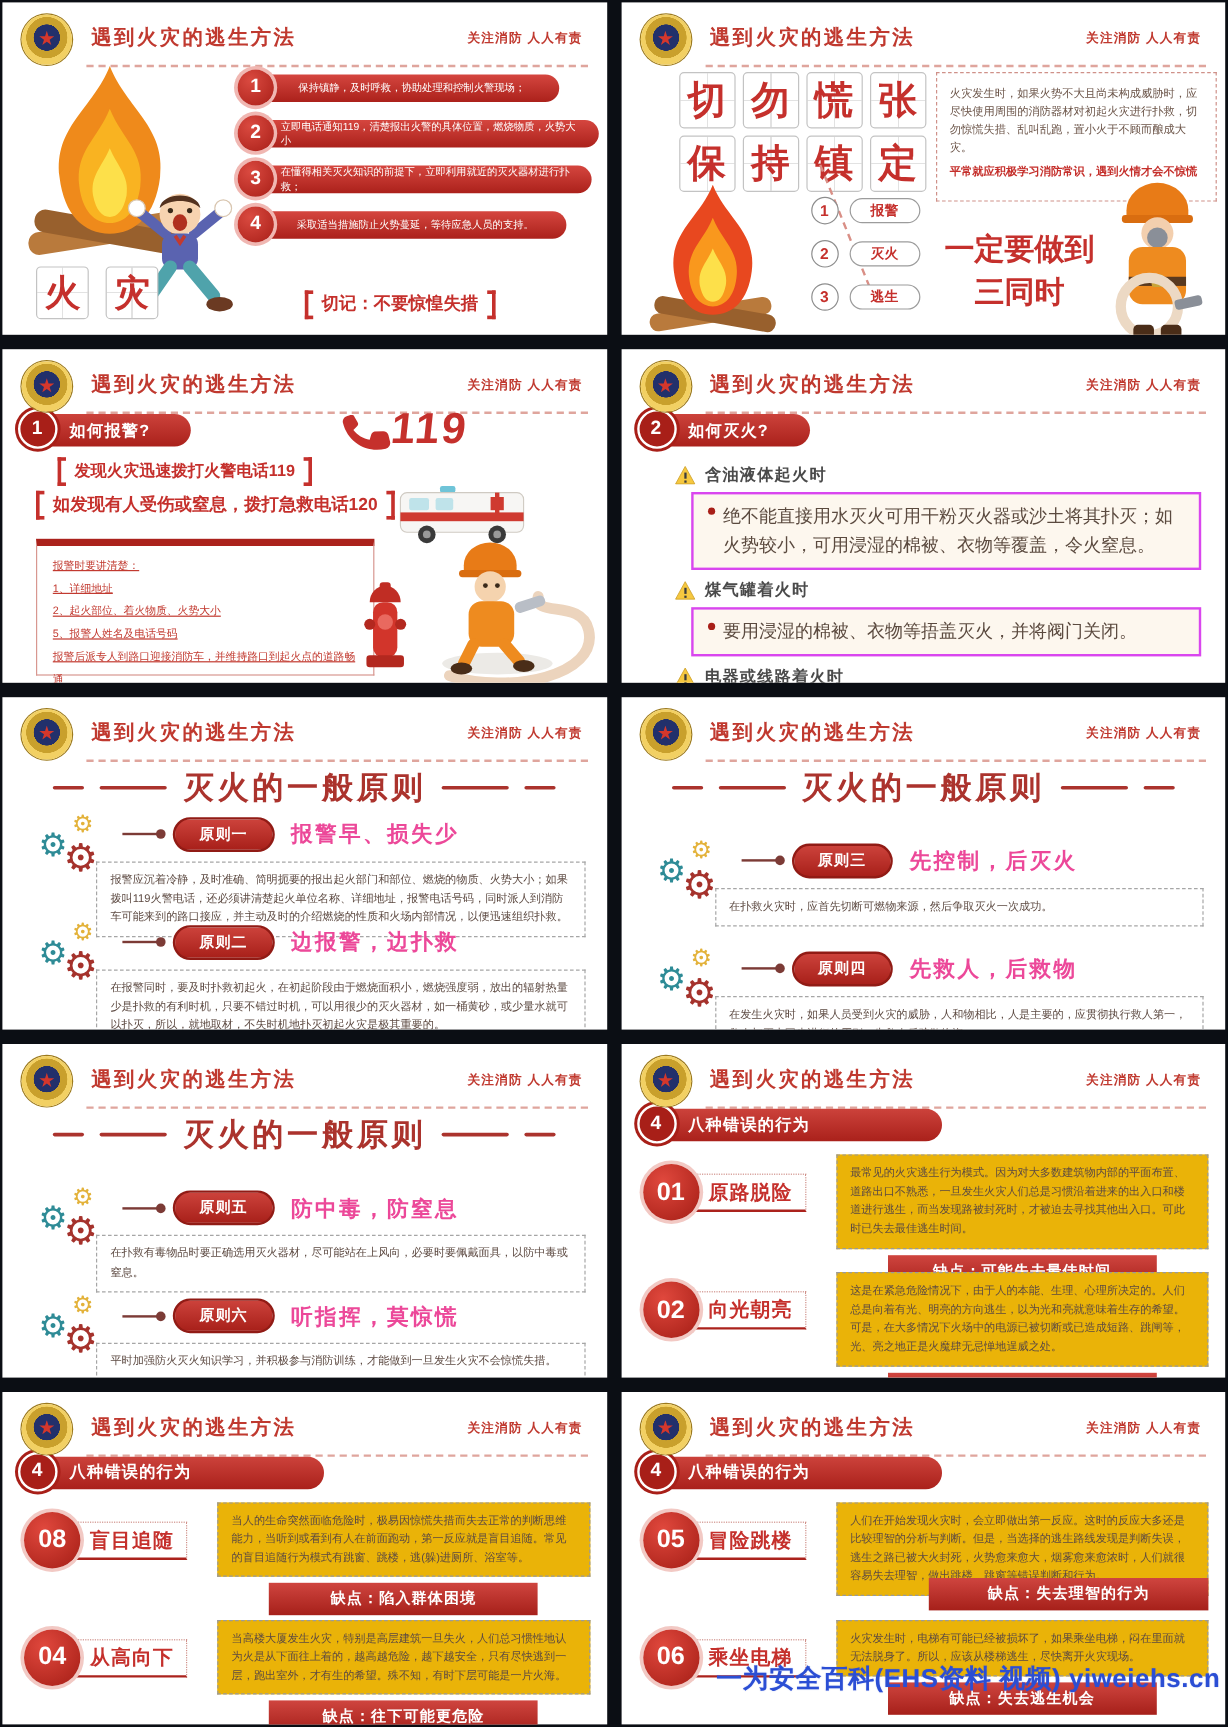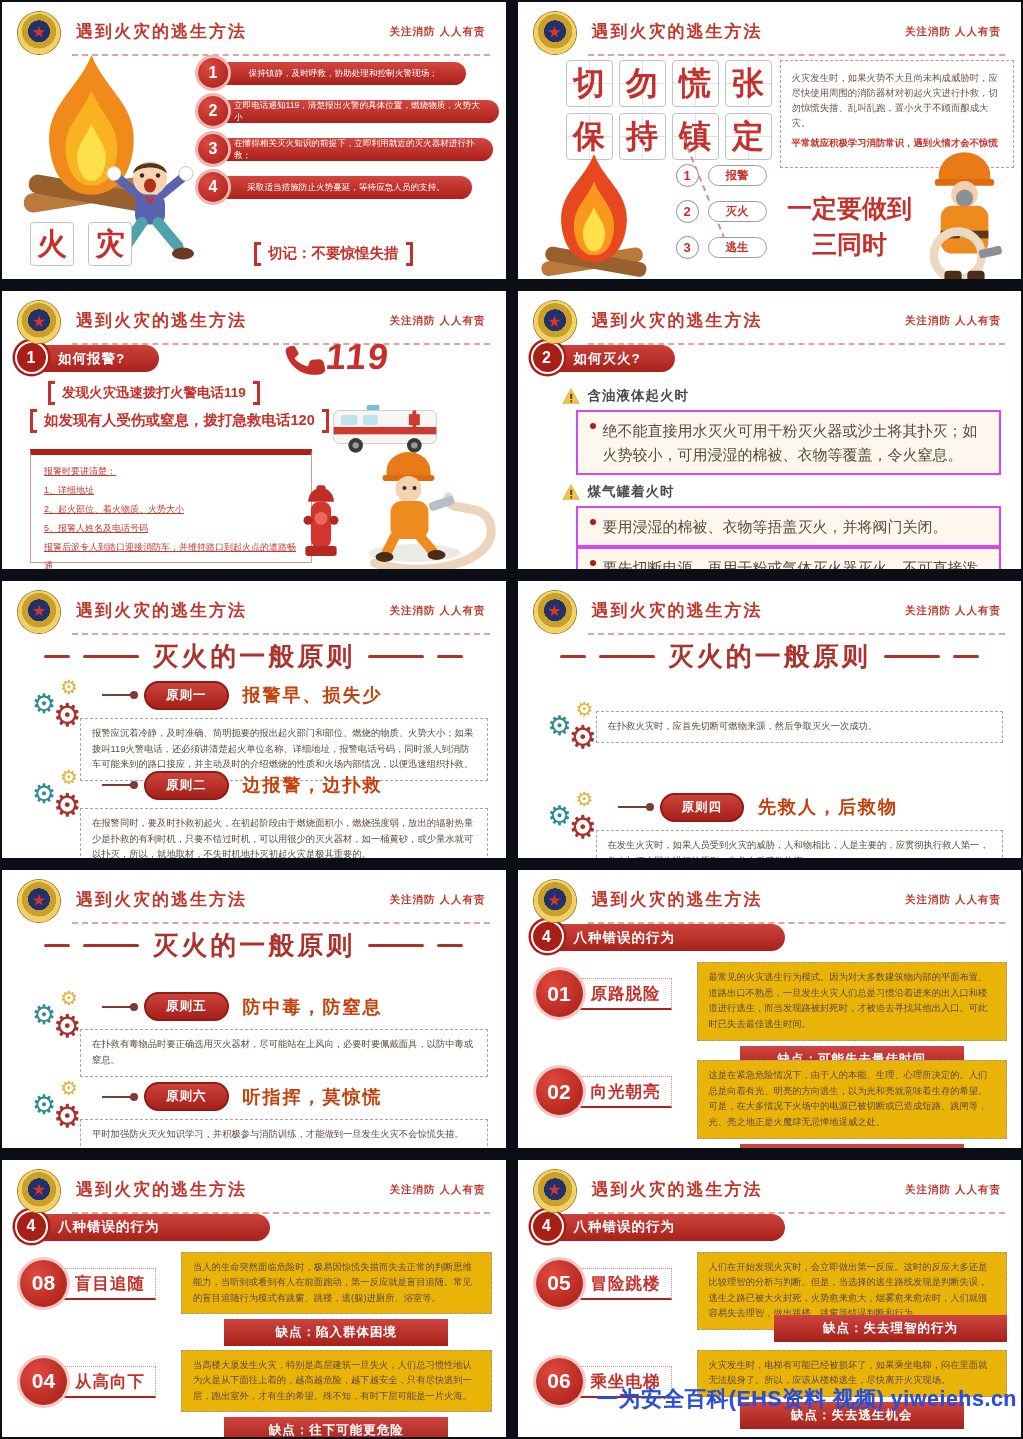--- a/index.html
+++ b/index.html
@@ -92,21 +92,21 @@
   .gears{position:absolute;left:30px;top:-4px;width:64px;height:64px;}
   .gears span{position:absolute;line-height:1;}
   .g1{left:0;top:14px;font-size:27px;color:#2e8b96;}
   .g2{left:28px;top:0;font-size:20px;color:#e3b23a;}
   .g3{left:21px;top:22px;font-size:32px;color:#a5322c;}
   .p-head{margin-left:100px;display:flex;align-items:center;}
   .p-line{width:30px;border-top:2px solid #7c3b36;}
   .p-dot{width:8px;height:8px;border-radius:50%;background:#7c3b36;margin-right:6px;margin-left:-2px;}
   .p-badge{background:linear-gradient(#cc423b,#a8201a);border:2px solid #911b15;color:#fff;font-weight:700;font-size:12.5px;
         border-radius:15px;padding:4px 20px;letter-spacing:1px;}
-  .p-name{color:#c2410c;font-weight:800;font-size:18px;margin-left:14px;letter-spacing:2px;}
+  .p-name{color:#ec4899;font-weight:800;font-size:18px;margin-left:14px;letter-spacing:2px;}
   .p-box{margin:8px 18px 0 78px;border:1.5px dashed #a6a6a6;padding:7px 11px;font-size:9.3px;line-height:1.7;color:#5d4a42;}
 
   
   .err-item{position:absolute;left:14px;right:14px;}
   .e1{top:92px;} .e2{top:190px;}
   .err-num{position:absolute;left:4px;top:8px;width:47px;height:47px;border-radius:50%;z-index:2;
         background:radial-gradient(circle at 35% 30%,#e0483d,#a41d15);color:#fff;font-weight:800;font-size:21px;
         display:flex;align-items:center;justify-content:center;box-shadow:0 0 0 3px #f2c9c4;}
   .err-name{position:absolute;left:42px;top:16px;background:#fff;border:1px dotted #cf9089;border-bottom:2.5px solid #ab221c;
         padding:4px 10px 3px 16px;color:#c5302c;font-weight:800;font-size:16.5px;letter-spacing:1px;white-space:nowrap;}
@@ -355,20 +355,28 @@
           <path d="M12 1 L23 21 L1 21 Z" fill="#f6c83f" stroke="#cfa22b"></path>
             <rect x="11" y="8" width="2.6" height="7" fill="#3c3c3c"></rect>
             <rect x="11" y="17" width="2.6" height="2.6" fill="#3c3c3c"></rect>
         </svg>
         <span class="s4-title">煤气罐着火时</span>
       </div>
       <div class="s4-box">
         <span class="dot"></span>
         <span>要用浸湿的棉被、衣物等捂盖灭火，并将阀门关闭。</span>
       </div>
+      <div class="s4-head">
+        <svg width="18" height="16" viewBox="0 0 24 22">
+          <path d="M12 1 L23 21 L1 21 Z" fill="#f6c83f" stroke="#cfa22b"></path>
+            <rect x="11" y="8" width="2.6" height="7" fill="#3c3c3c"></rect>
+            <rect x="11" y="17" width="2.6" height="2.6" fill="#3c3c3c"></rect>
+        </svg>
+        <span class="s4-title">电器或线路着火时</span>
+      </div>
       <div class="s4-box">
         <span class="dot"></span>
         <span>要先切断电源，再用干粉或气体灭火器灭火，不可直接泼水灭火，以防触电或电器爆炸伤人。</span>
       </div>
     </div>
   </section>
 
   <section class="slide">
     <div class="emblem"></div>
     <div class="sl-title">遇到火灾的逃生方法</div>
@@ -422,20 +430,26 @@
       <span class="p-title-text">灭火的一般原则</span>
       <span class="seg g"></span>
         <span class="seg s"></span>
     </div>
     <div class="principle pr1b">
       <div class="gears">
           <span class="g1">⚙</span>
           <span class="g2">⚙</span>
           <span class="g3">⚙</span>
         </div>
+      <div class="p-head">
+        <span class="p-line"></span>
+          <span class="p-dot"></span>
+        <span class="p-badge">原则三</span>
+        <span class="p-name">先控制，后灭火</span>
+      </div>
       <div class="p-box">在扑救火灾时，应首先切断可燃物来源，然后争取灭火一次成功。</div>
     </div>
     <div class="principle pr2b">
       <div class="gears">
           <span class="g1">⚙</span>
           <span class="g2">⚙</span>
           <span class="g3">⚙</span>
         </div>
       <div class="p-head">
         <span class="p-line"></span>

